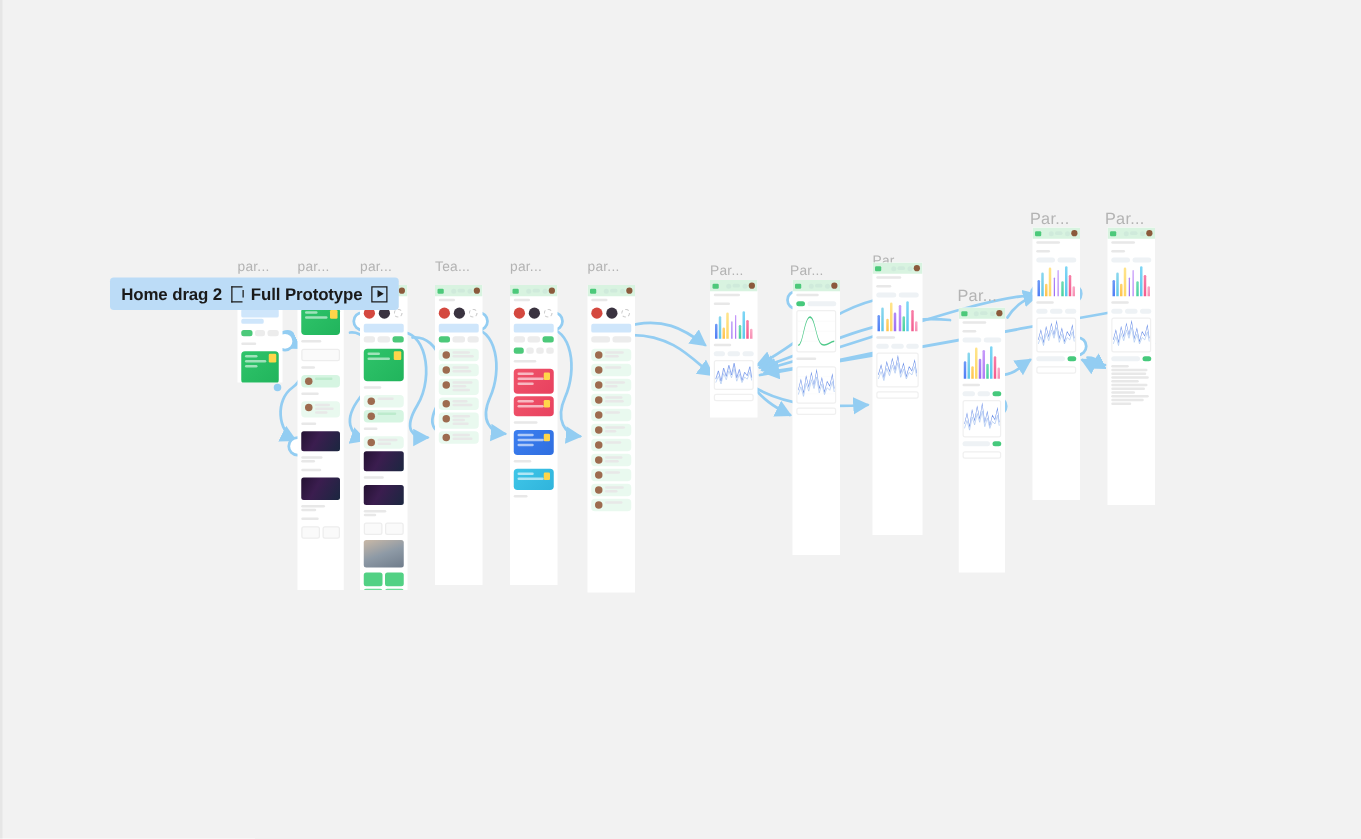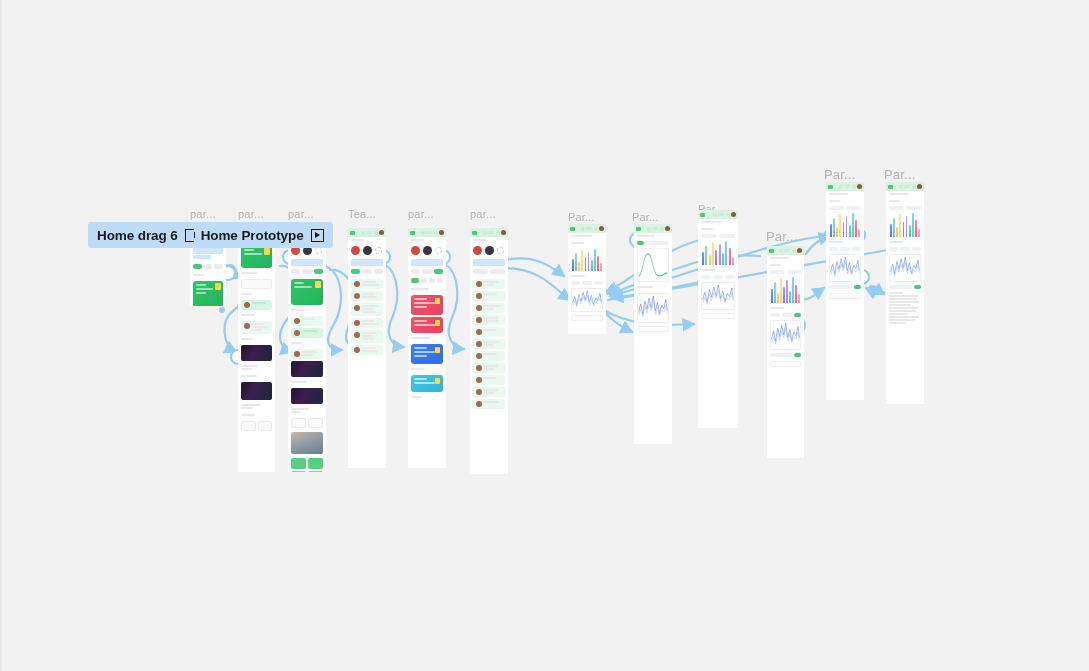--- a/index.html
+++ b/index.html
@@ -991,19 +991,19 @@
       <div class="line tiny" style="width:90%"></div>
       <div class="line tiny" style="width:85%"></div>
       <div class="line tiny" style="width:60%"></div>
       <div class="line tiny" style="width:93%"></div>
       <div class="line tiny" style="width:80%"></div>
       <div class="line tiny" style="width:50%"></div>
     </div>
   </div>
 
   <div id="flow-badge">
-    <span class="fb-name">Home drag 6</span>
+    <span class="fb-name">Home drag 2</span>
     <span class="ic-flow"></span>
-    <span class="fb-proto">Home Prototype</span>
+    <span class="fb-proto">Full Prototype</span>
     <span class="ic-play"></span>
   </div>
 
 </div>
 
 </body></html>

